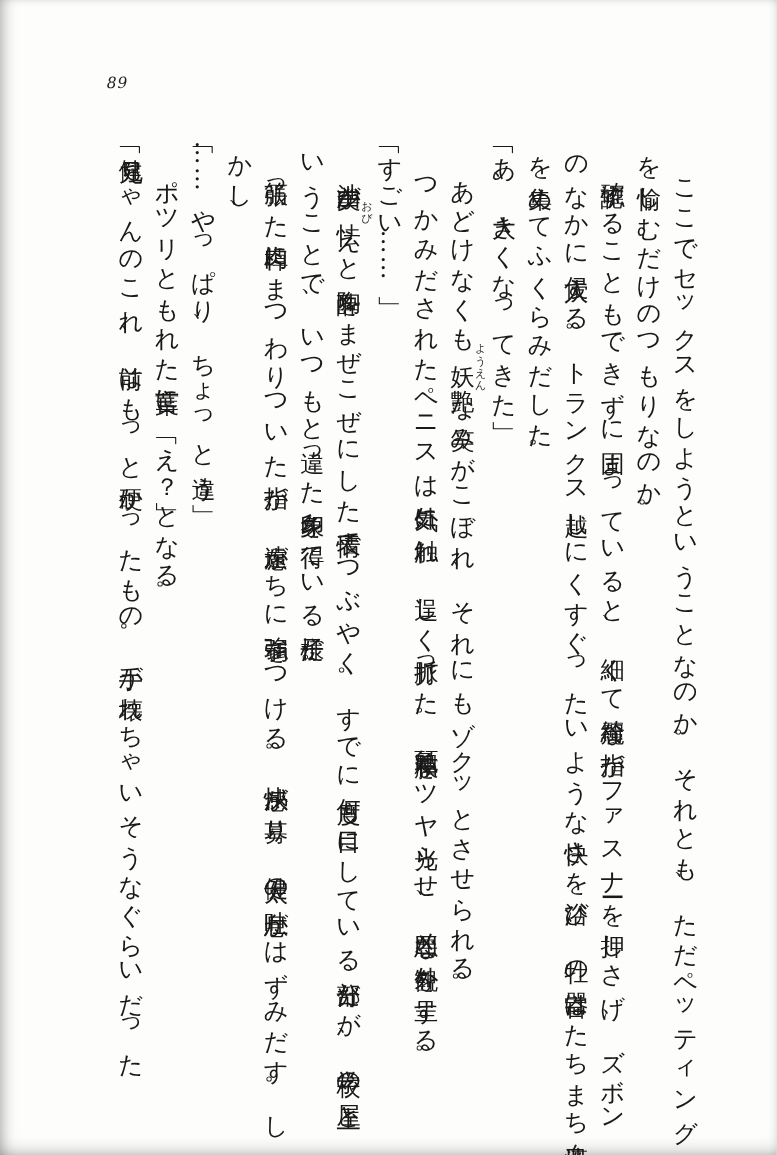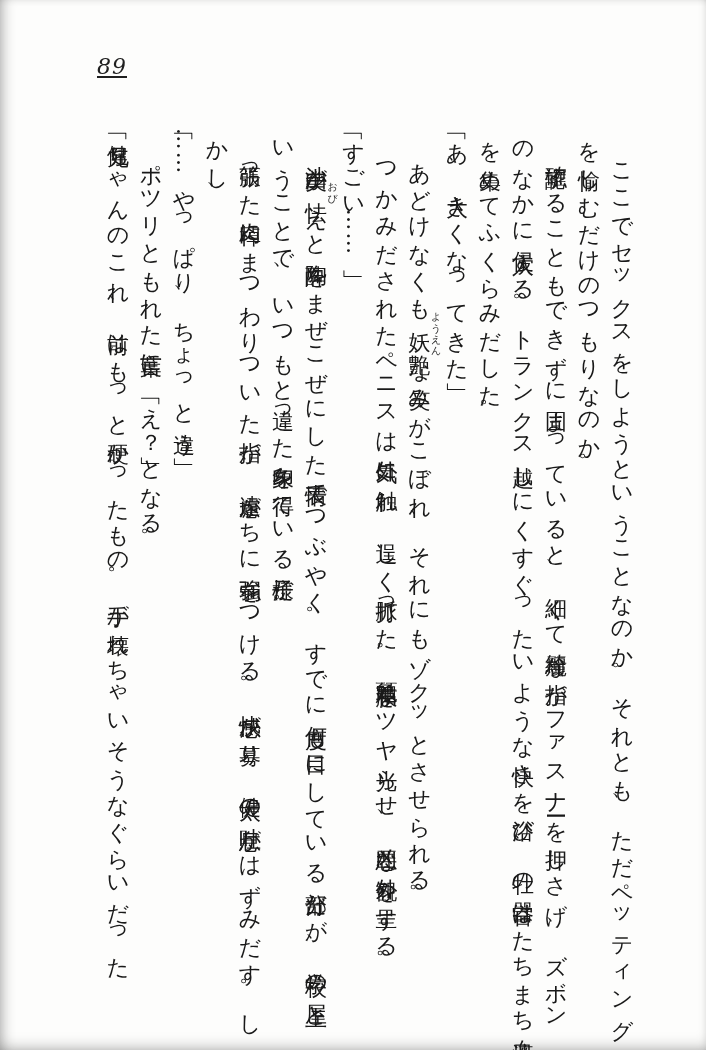--- a/index.html
+++ b/index.html
@@ -18,27 +18,26 @@
     font-family: "DejaVu Serif", "Liberation Serif", serif;
     box-shadow:
       inset 10px 0 14px -8px rgba(0,0,0,0.30),
       inset 0 -10px 16px -9px rgba(0,0,0,0.28),
       inset -5px 0 10px -7px rgba(0,0,0,0.14),
       inset 0 6px 10px -8px rgba(0,0,0,0.10);
     overflow: hidden;
   }
   .page-number {
     position: absolute;
-    top: 54px;
+    top: 68px;
     left: 97px;
-    font-size: 22px;
+    font-size: 14px;
     font-style: italic;
     color: #1f1f1f;
     letter-spacing: 1px;
-    text-decoration: underline;
   }
   .text-block {
     position: absolute;
     top: 126px;
     right: 67px;
     height: 908px;
     writing-mode: vertical-rl;
     text-orientation: mixed;
     font-size: 22px;
     line-height: 33px;        

